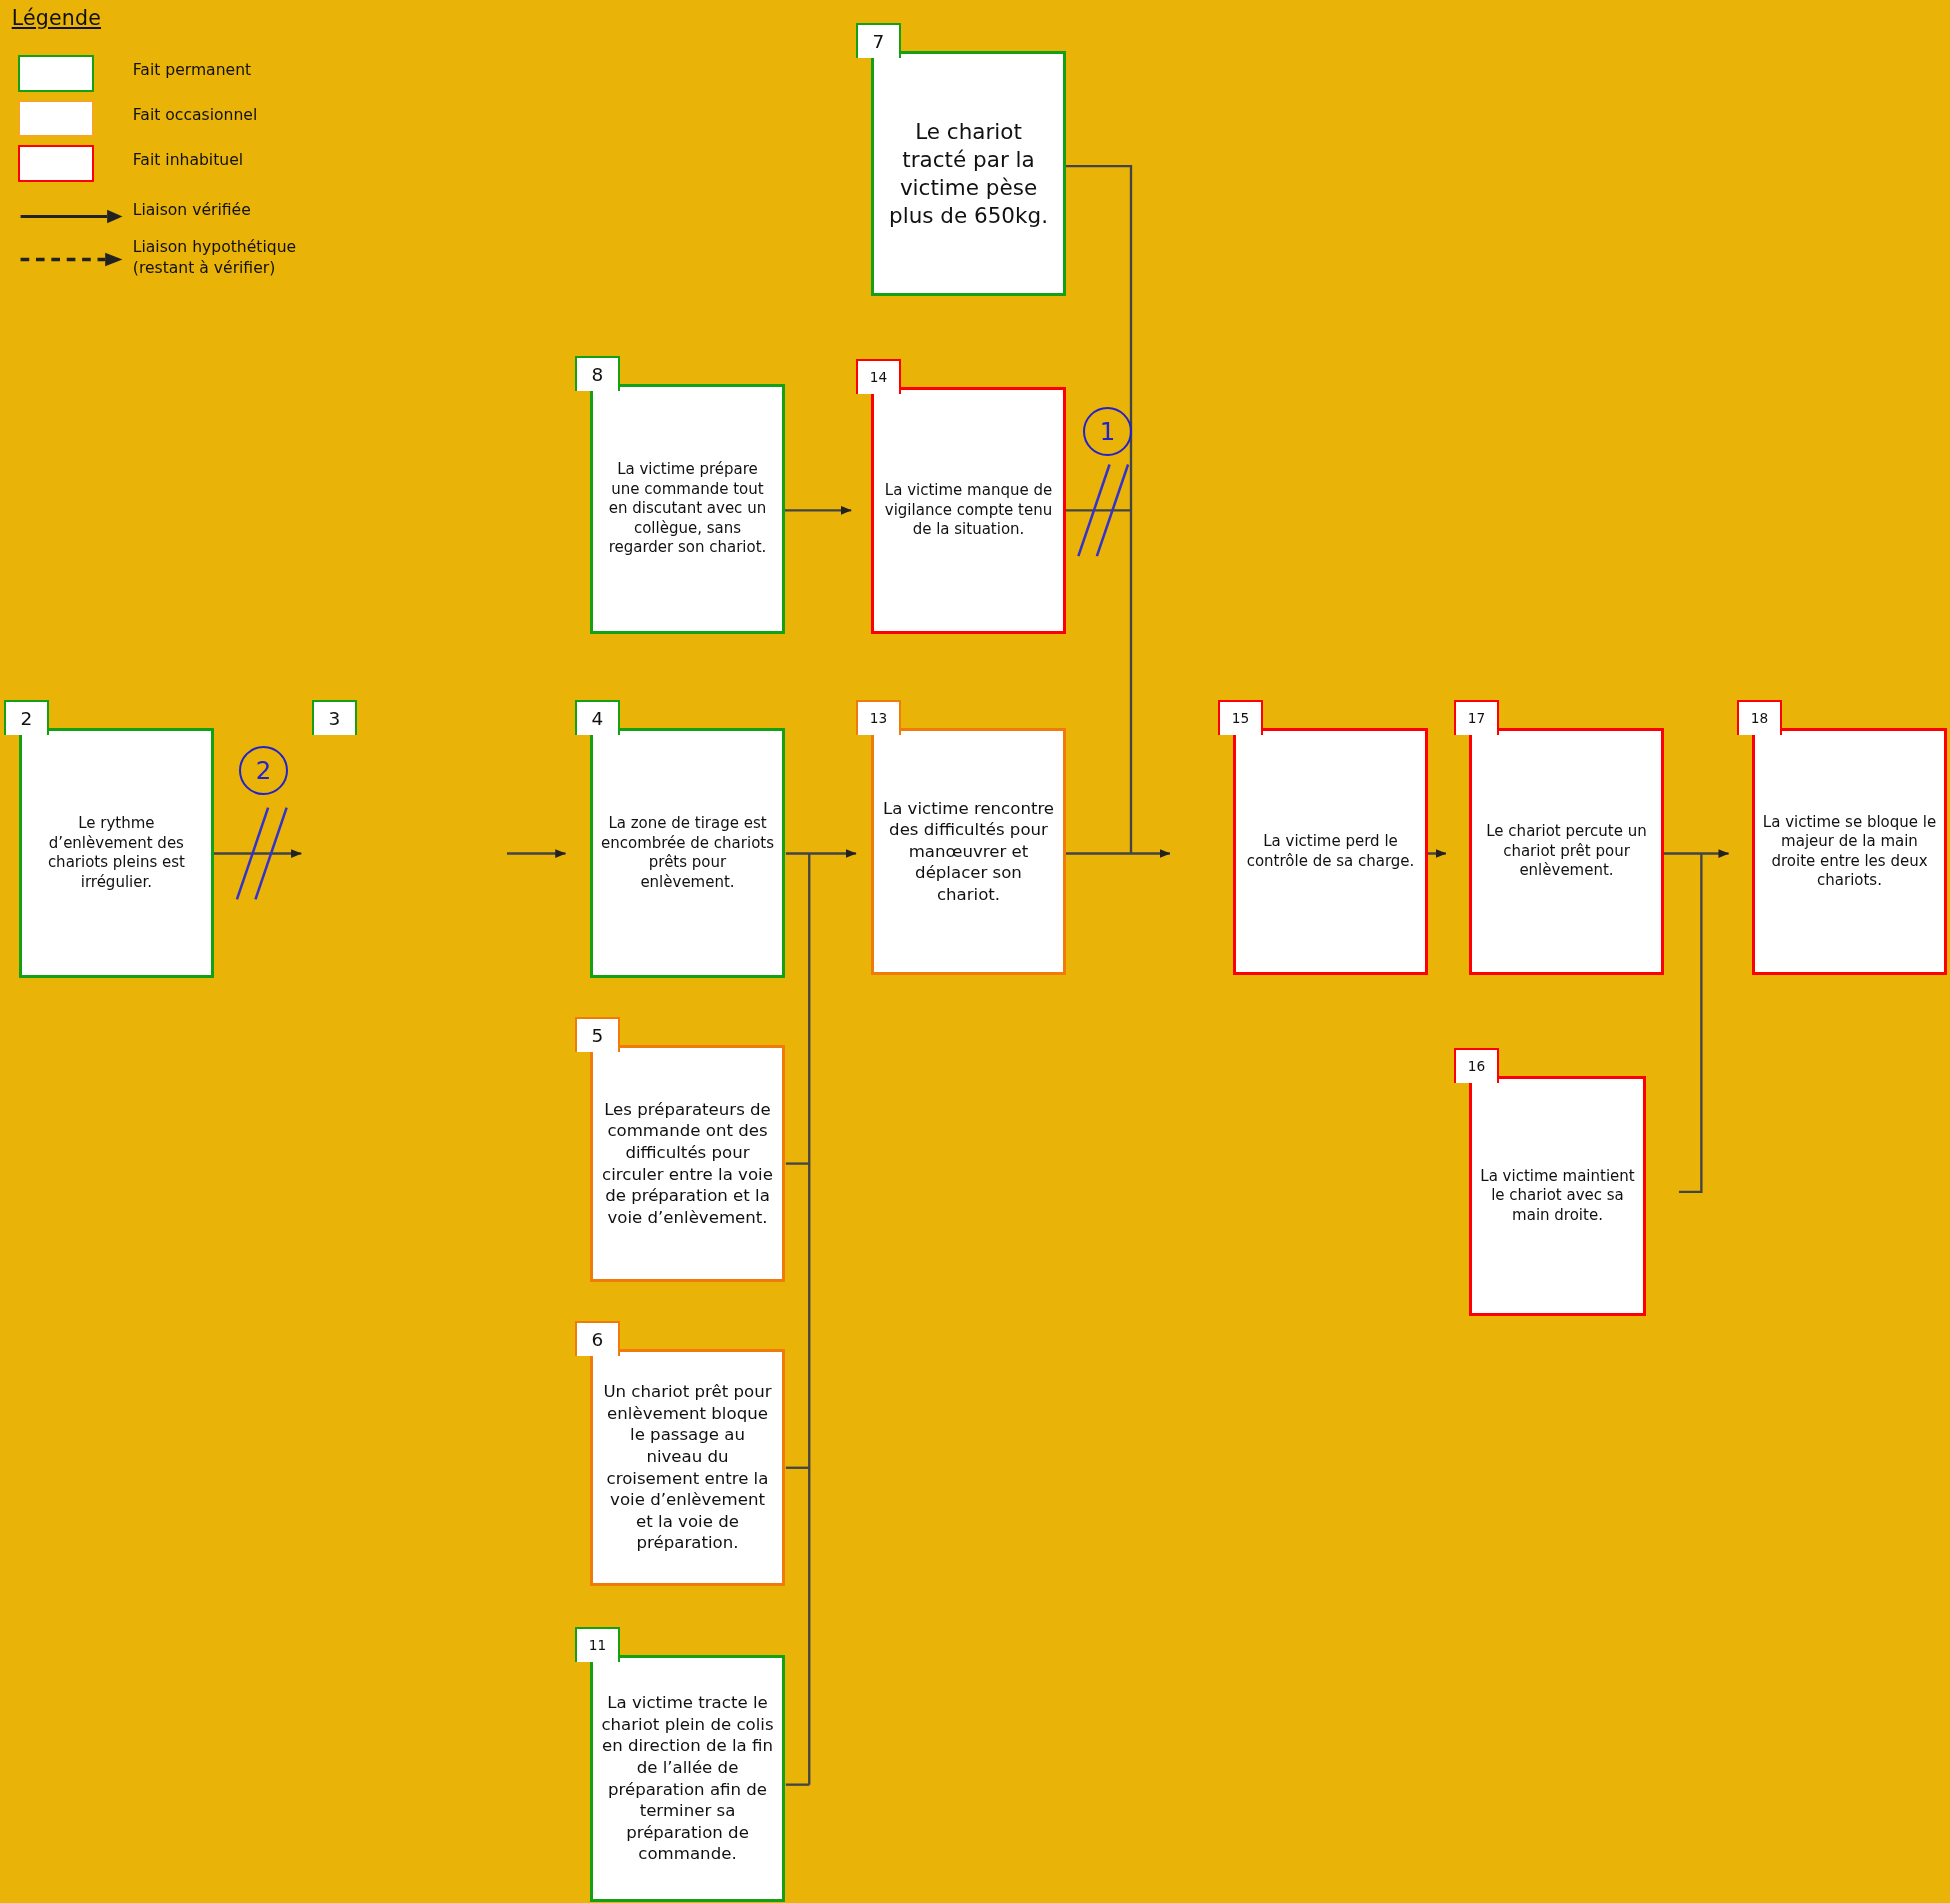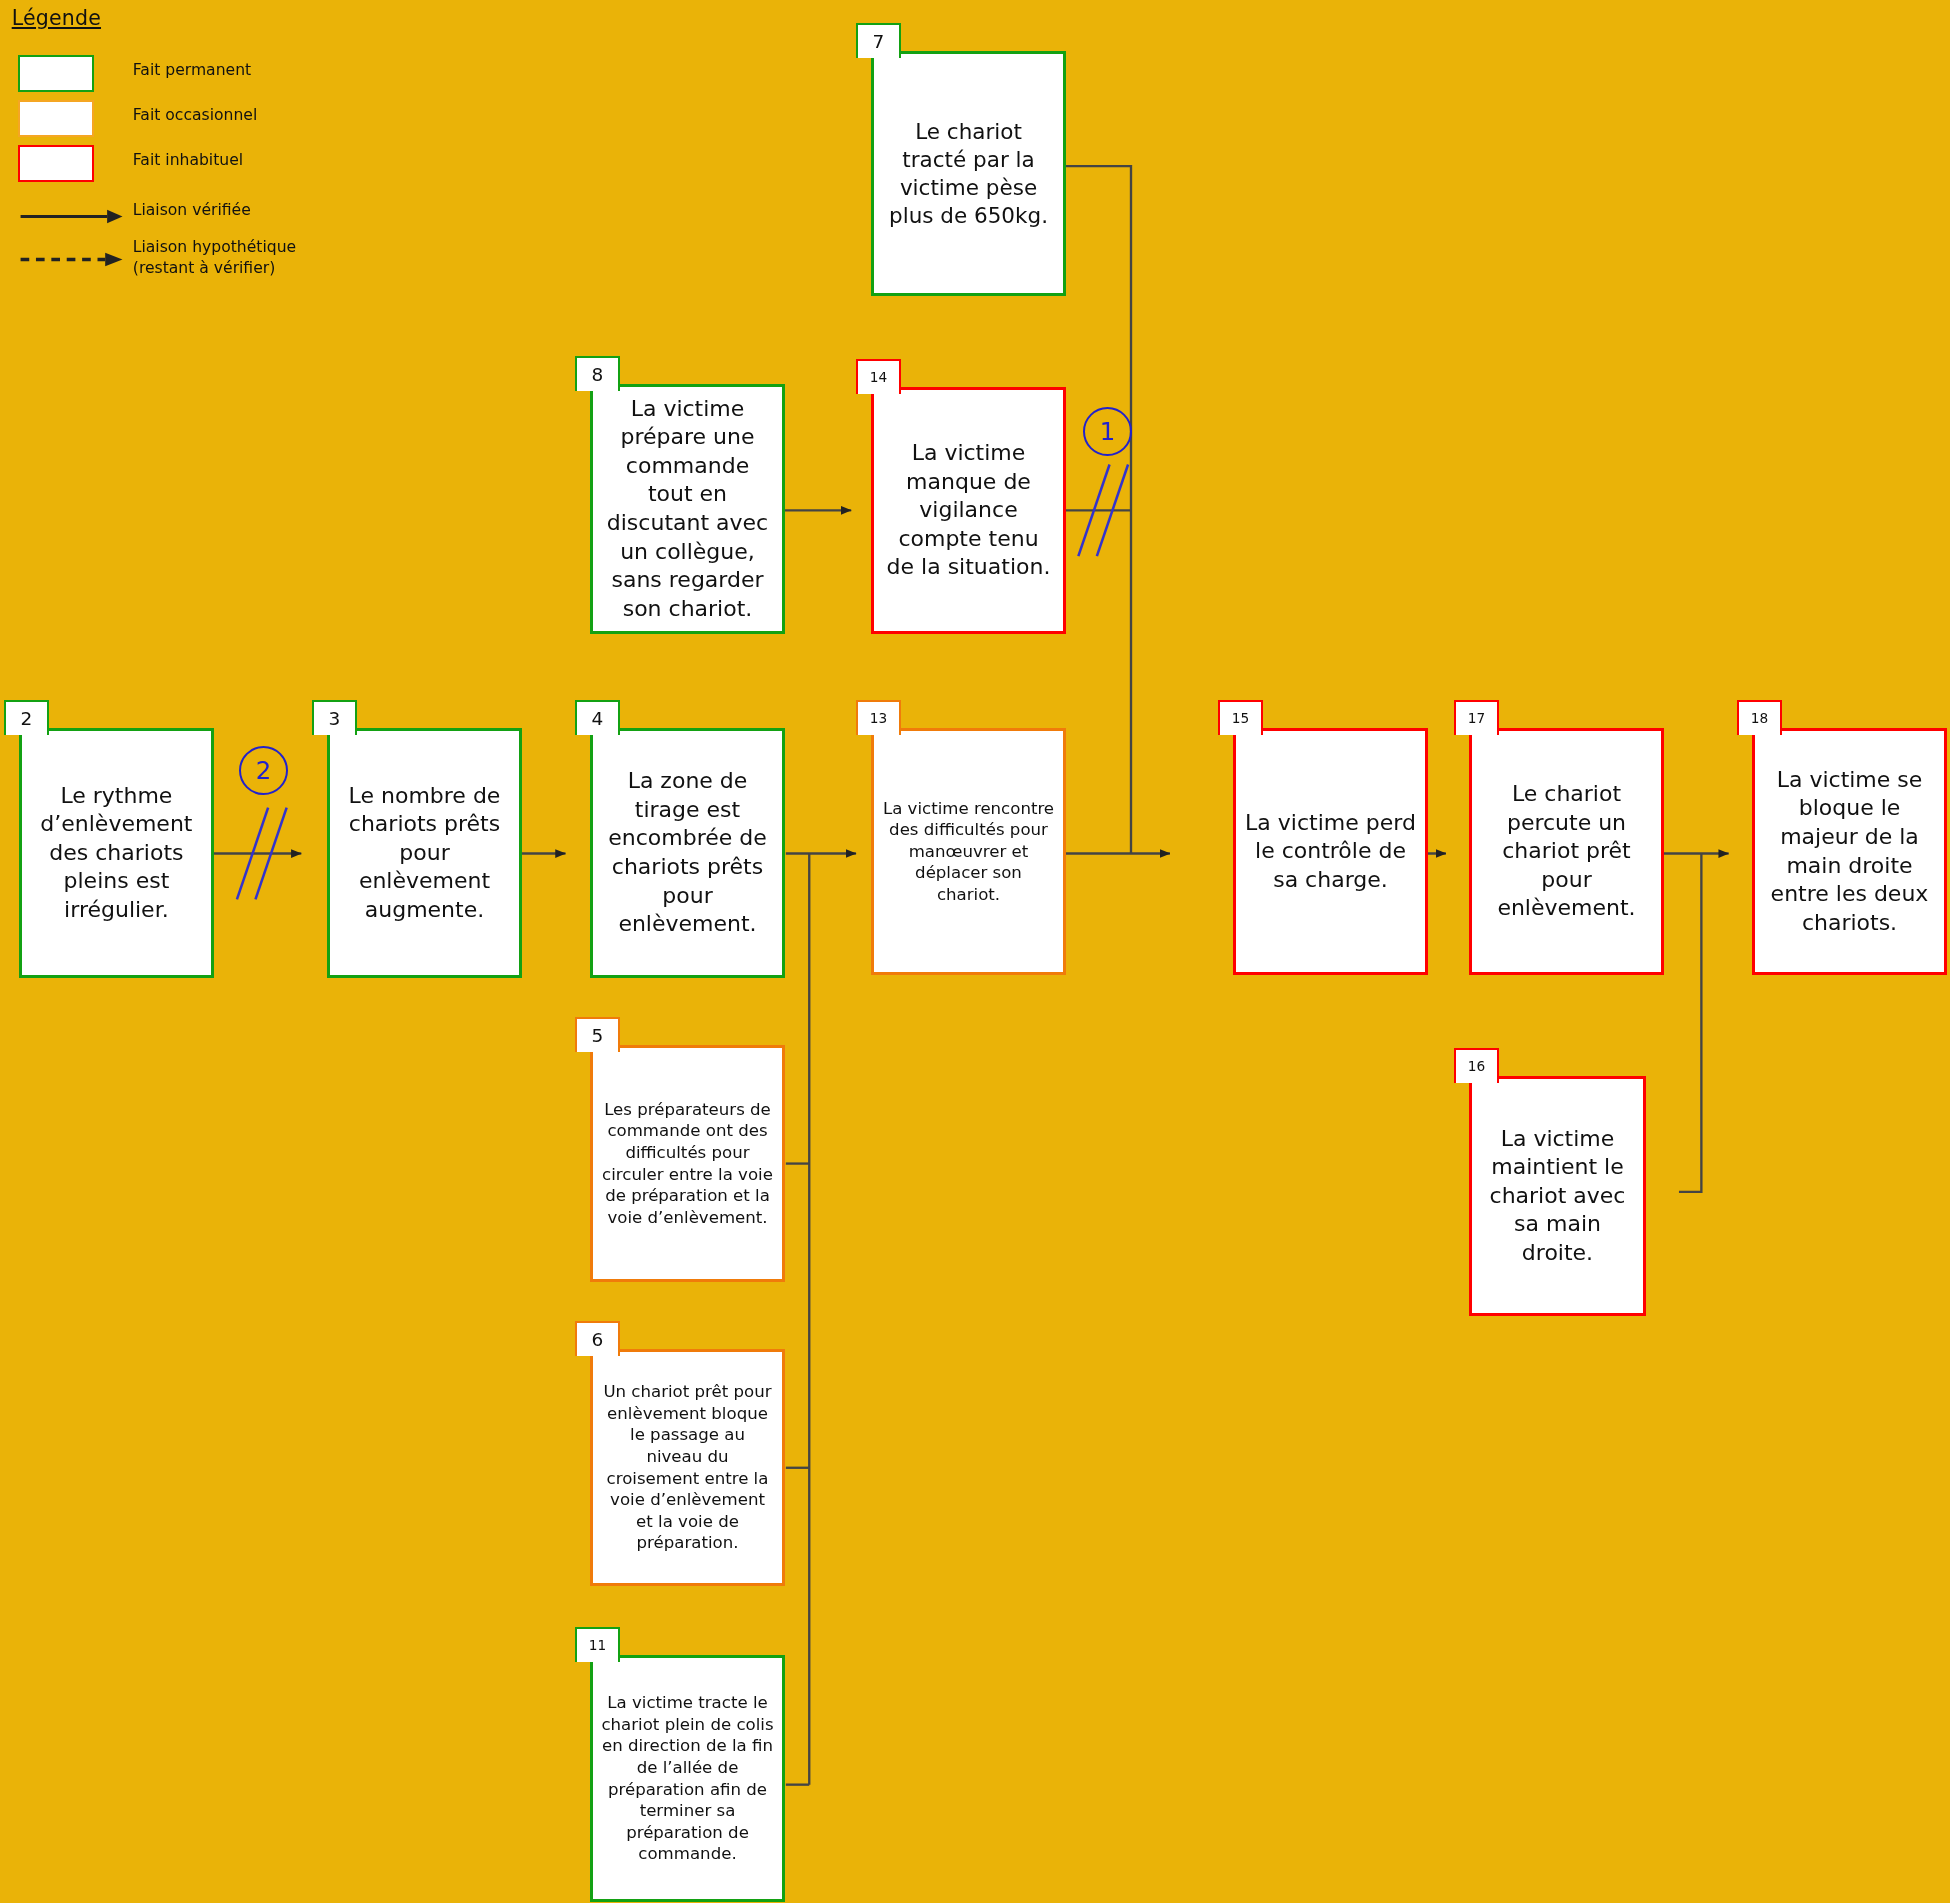--- a/index.html
+++ b/index.html
@@ -74,21 +74,21 @@
     z-index:2;
     margin-left:15px;
   }
   .node .txt{
     text-align:center;
     padding:0 7.8px;
     line-height:1.30;
     color:#111;
     font-size:21.5px;
   }
-  .node.f-18 .txt{font-size:22px;}
+  .node.f-18 .txt{font-size:15px;}
   .node.f-17 .txt{font-size:16.6px;}
 
   
   .green .tab{border:2.9px solid #13A113;border-bottom:none;}
   .green .body{border:3.9px solid #13A113;}
   .orange .tab{border:2.9px solid #F07B0A;border-bottom:none;}
   .orange .body{border:3.9px solid #F07B0A;}
   .red .tab{border:2.9px solid #FF0000;border-bottom:none;}
   .red .body{border:3.9px solid #FF0000;}
 
@@ -240,23 +240,20 @@
     <div class="body">
       <div class="txt">Le rythme d’enlèvement des chariots pleins est irrégulier.</div>
     </div>
   </div>
 
   <div class="node green f-18" style="left:312px;top:700px;width:210px;height:278px;">
     <div class="tab">
         <span>3</span>
       </div>
     <div class="notch"></div>
-    <div class="body">
-      <div class="txt">Le nombre de chariots prêts pour enlèvement augmente.</div>
-    </div>
   </div>
 
   <div class="node green f-18" style="left:575px;top:700px;width:210px;height:278px;">
     <div class="tab">
         <span>4</span>
       </div>
     <div class="notch"></div>
     <div class="body">
       <div class="txt">La zone de tirage est encombrée de chariots prêts pour enlèvement.</div>
     </div>

